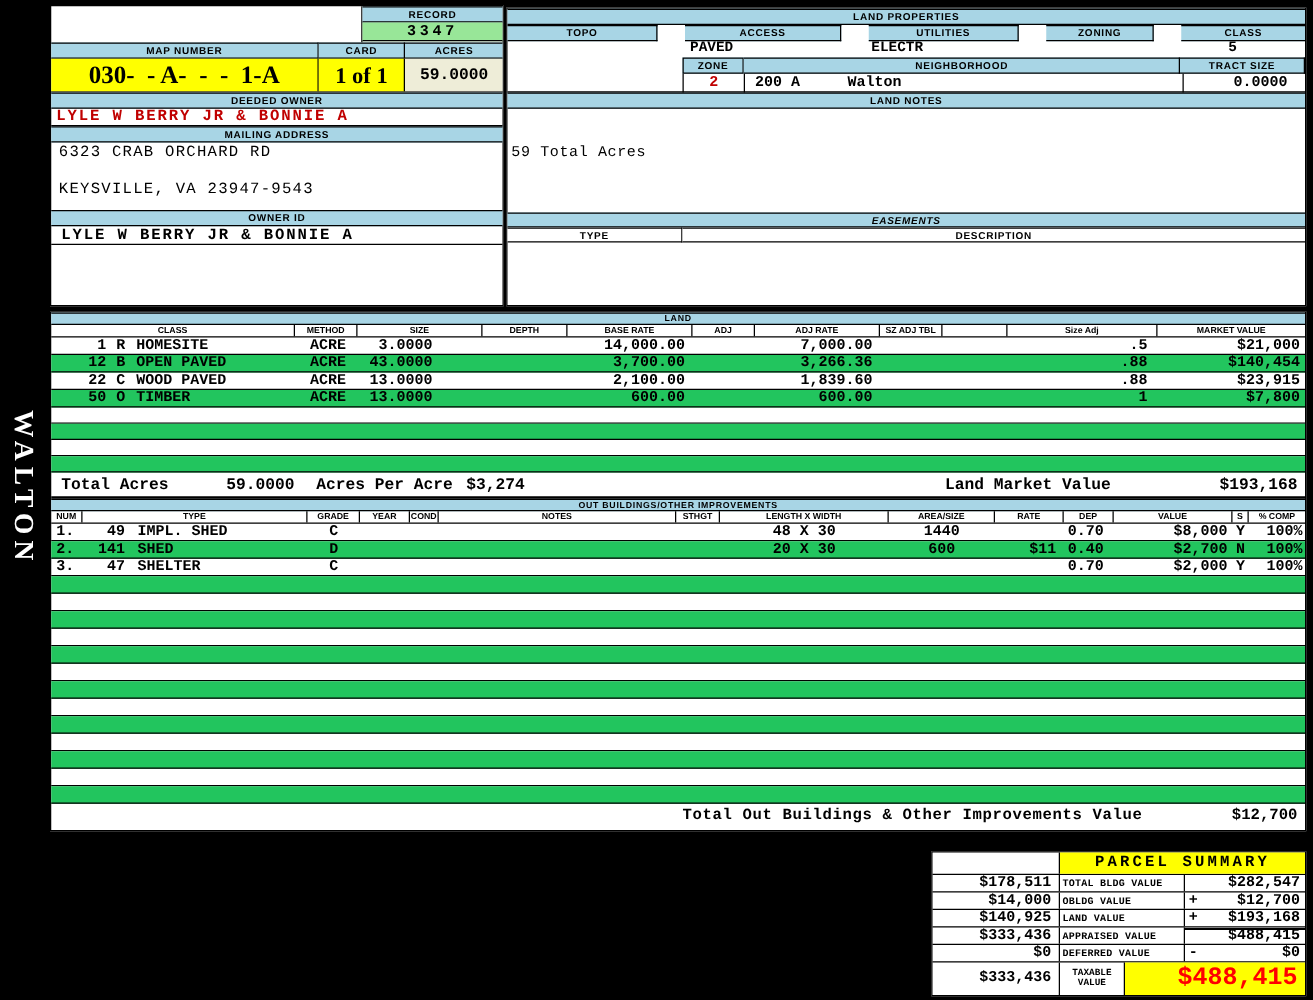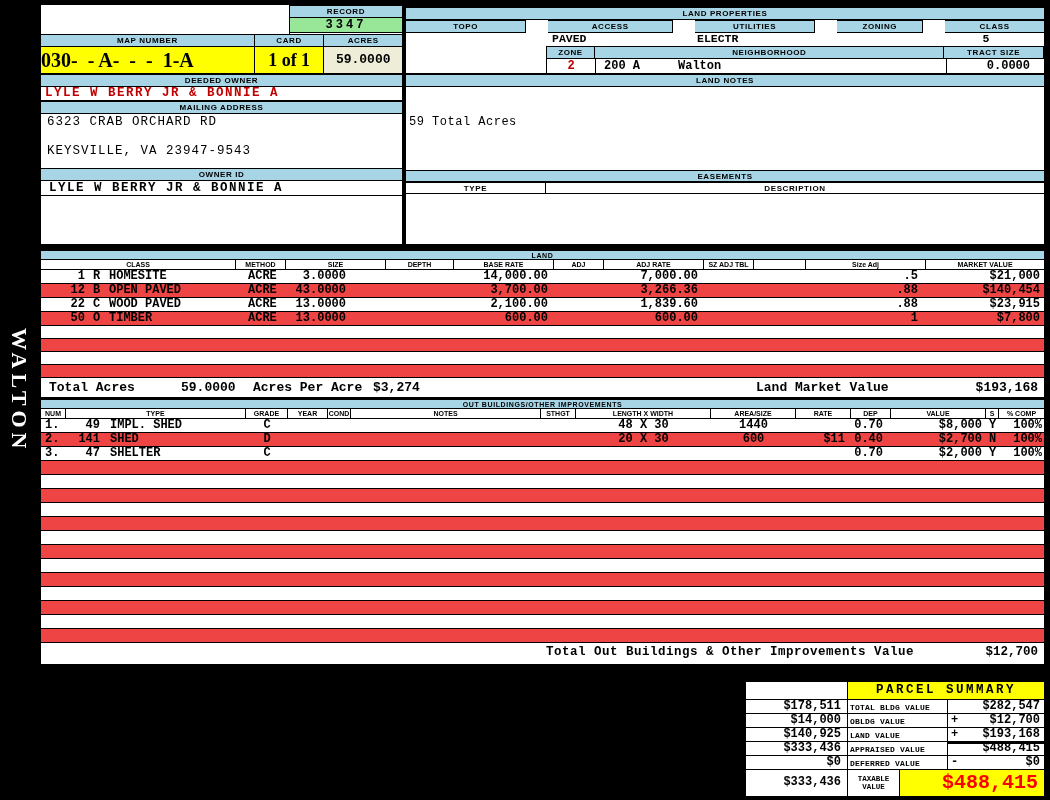--- a/index.html
+++ b/index.html
@@ -26,21 +26,21 @@
   .bl-comm { font-family:"Liberation Sans", sans-serif; font-size:7.5px; white-space:nowrap;
              border-bottom:1px solid #000; padding-bottom:1px; }
   .bl-record { width:113px; margin-left:auto; border-left:1px solid #000; }
   .bl-record .sec-hdr { height:13px; }
   .bl-record-val { height:15px; background:#98E698; border-bottom:1px solid #000; text-align:center;
                    font-weight:bold; font-size:12px; letter-spacing:3px; line-height:14px; }
   .bl-maphdr { display:flex; height:13px; }
   .bl-maphdr .sec-hdr { border-right:1px solid #000; }
   .mh0 { width:215px; } .mh1 { width:70px; } .mh2 { width:78px; border-right:none !important; }
   .bl-mapval { display:flex; height:27px; border-bottom:1px solid #000; }
-  .map-number { width:215px; background:#FFFF00; border-right:1px solid #000; 
+  .map-number { width:215px; background:#FFFF00; border-right:1px solid #000; text-align:center;
                 font-family:"Liberation Serif", serif; font-weight:bold; font-size:20px;
                 line-height:26px; white-space:pre; }
   .card-val { width:70px; background:#FFFF00; border-right:1px solid #000; text-align:center;
               font-family:"Liberation Serif", serif; font-weight:bold; font-size:18px; line-height:26px; }
   .acres-val { width:78px; background:#EEEDD8; text-align:center; font-weight:bold; font-size:13px;
                line-height:26px; }
   .bl-band { height:13px; }
   .owner-red { height:14px; color:#C00000; font-weight:bold; font-size:12.5px; letter-spacing:1.5px;
                padding-left:4px; line-height:13px; border-bottom:1px solid #000; }
   .addr { height:54px; position:relative; font-size:12.5px; letter-spacing:1px; }
@@ -68,39 +68,39 @@
   .zone-num { position:absolute; left:140px; width:50px; text-align:center; color:#C00000;
               border-left:1px solid #000; border-right:1px solid #000; height:15px; }
   .nb-code { position:absolute; left:198px; } .nb-name { position:absolute; left:272px; }
   .tract-val { position:absolute; left:540px; width:92px; text-align:right;
                border-left:1px solid #000; height:15px; padding-right:8px; }
   .notes-area { height:83px; font-size:12px; letter-spacing:0.5px; padding:28px 0 0 3px; }
   .ease-hdrrow { display:flex; height:12px; }
   .ease-hdrrow .sec-hdr { background:#fff; border-bottom:1px solid #000; }
   .eh0 { width:140px; border-right:1px solid #000; } .eh1 { flex:1; }
   .br-fill { flex:1; }
-  .thin-hdr { height:12px; }
+  .thin-hdr { height:12px;font-style:italic; }
 
   
   #main-table { position:absolute; left:40px; top:249px; width:1005px; background:#fff;
                 border:1px solid #000; display:flex; flex-direction:column; }
   #main-table .sec-hdr { height:10px; font-size:7px; }
   .cols-row { display:flex; height:10px; border-bottom:1px solid #000; }
   .cols-row > div { font-family:"Liberation Sans", sans-serif; font-weight:bold; font-size:7px;
                     text-align:center; border-right:1px solid #000; overflow:hidden; line-height:9px; }
   .cols-row > div:last-child { border-right:none; }
   .lc0{width:195px}.lc1{width:50px}.lc2{width:100px}.lc3{width:68px}.lc4{width:100px}.lc5{width:50px}
   .lc6{width:100px}.lc7{width:50px}.lc8{width:52px}.lc9{width:120px}.lc10{width:118px;flex:1}
   .oc0{width:25px}.oc1{width:180px}.oc2{width:42px}.oc3{width:40px}.oc4{width:23px}.oc5{width:190px}
   .oc6{width:35px}.oc7{width:135px}.oc8{width:85px}.oc9{width:55px}.oc10{width:40px}.oc11{width:95px}
   .oc12{width:13px}.oc13{width:45px;flex:1}
   .data-row { display:flex; height:14px; border-bottom:1px solid #000; font-weight:bold;
               font-size:12px; line-height:13px; }
   .data-row > div { overflow:hidden; }
-  .shade { background:#ef4444; }
+  .shade { background:#22c55e; }
   .cell-class { display:flex; }
   .cell-class .n1 { width:44px; text-align:right; } .cell-class .n2 { width:16px; margin-left:8px; }
   .cell-method { padding-left:12px; }
   .cell-size { text-align:right; padding-right:40px; }
   .cell-rate { text-align:right; padding-right:6px; }
   .cell-szadj { text-align:right; padding-right:8px; }
   .cell-mv { text-align:right; padding-right:4px; }
   .empty-row { height:13px; border-bottom:1px solid #000; }
   .empty-row.ob { height:14px; }
   .totals-row { height:21px; position:relative; border-bottom:2px solid #000; font-weight:bold;

